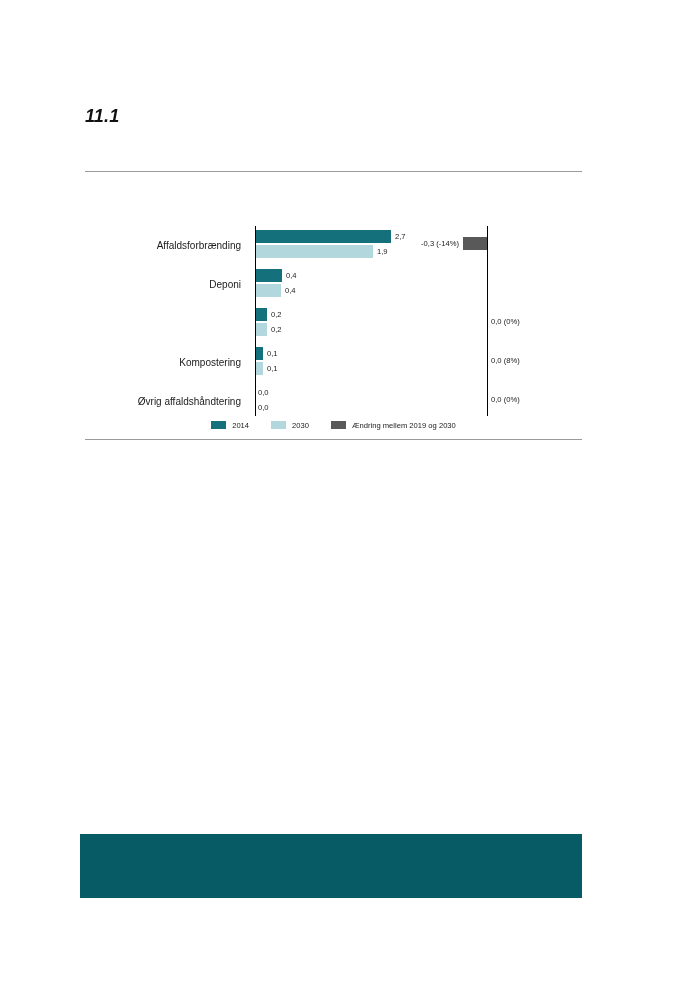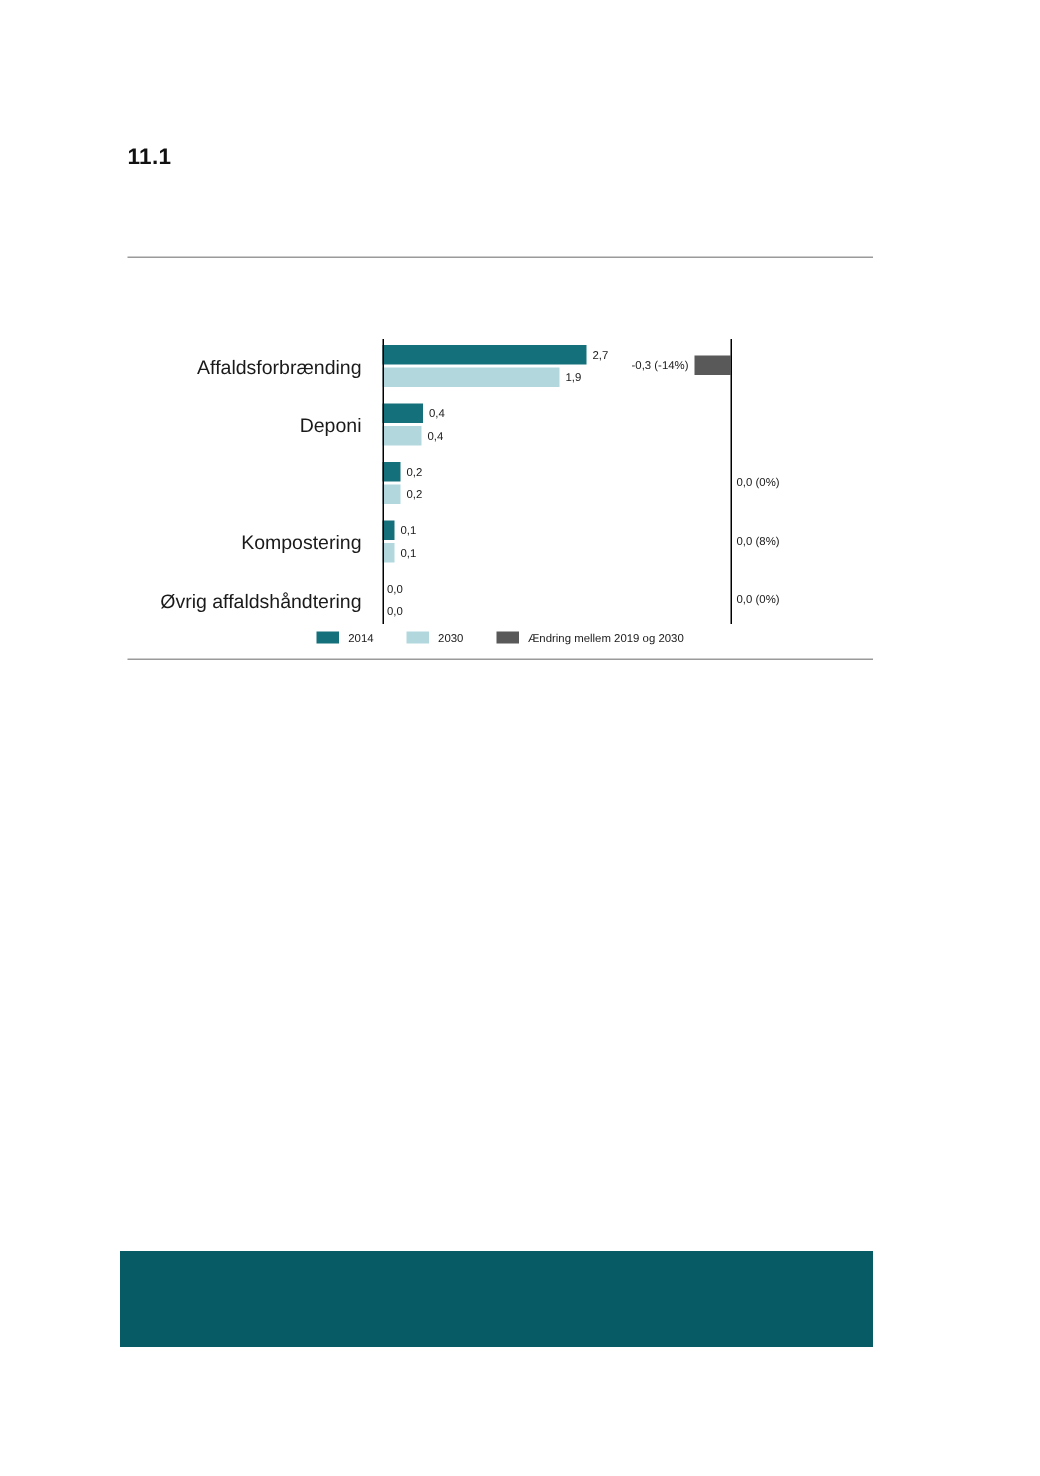--- a/index.html
+++ b/index.html
@@ -13,25 +13,26 @@
     position: relative;
     font-family: "Liberation Sans", sans-serif;
     color: #1a1a1a;
     overflow: hidden;
   }
 
   
   #page-heading {
     position: absolute;
     left: 85px;
-    top: 96px;
-    font-size: 15px;
+    top: 106px;
+    font-size: 18px;
     font-weight: bold;
     letter-spacing: 0.2px;
     color: #111111;
+    font-style: italic;
   }
 
   #top-rule {
     position: absolute;
     left: 85px;
     top: 171px;
     width: 497px;
     height: 1px;
     background: #9a9a9a;
   }
@@ -73,21 +74,21 @@
     position: absolute;
     left: 0;
     top: 0;
     width: 163px;
     height: 38px;
     display: flex;
     align-items: center;
     justify-content: flex-end;
     padding-right: 7px;
     box-sizing: border-box;
-    font-size: 13px;
+    font-size: 10px;
     color: #1a1a1a;
     text-align: right;
     line-height: 1.1;
   }
 
   
   .value-pane {
     position: absolute;
     left: 170px;
     top: 0;

